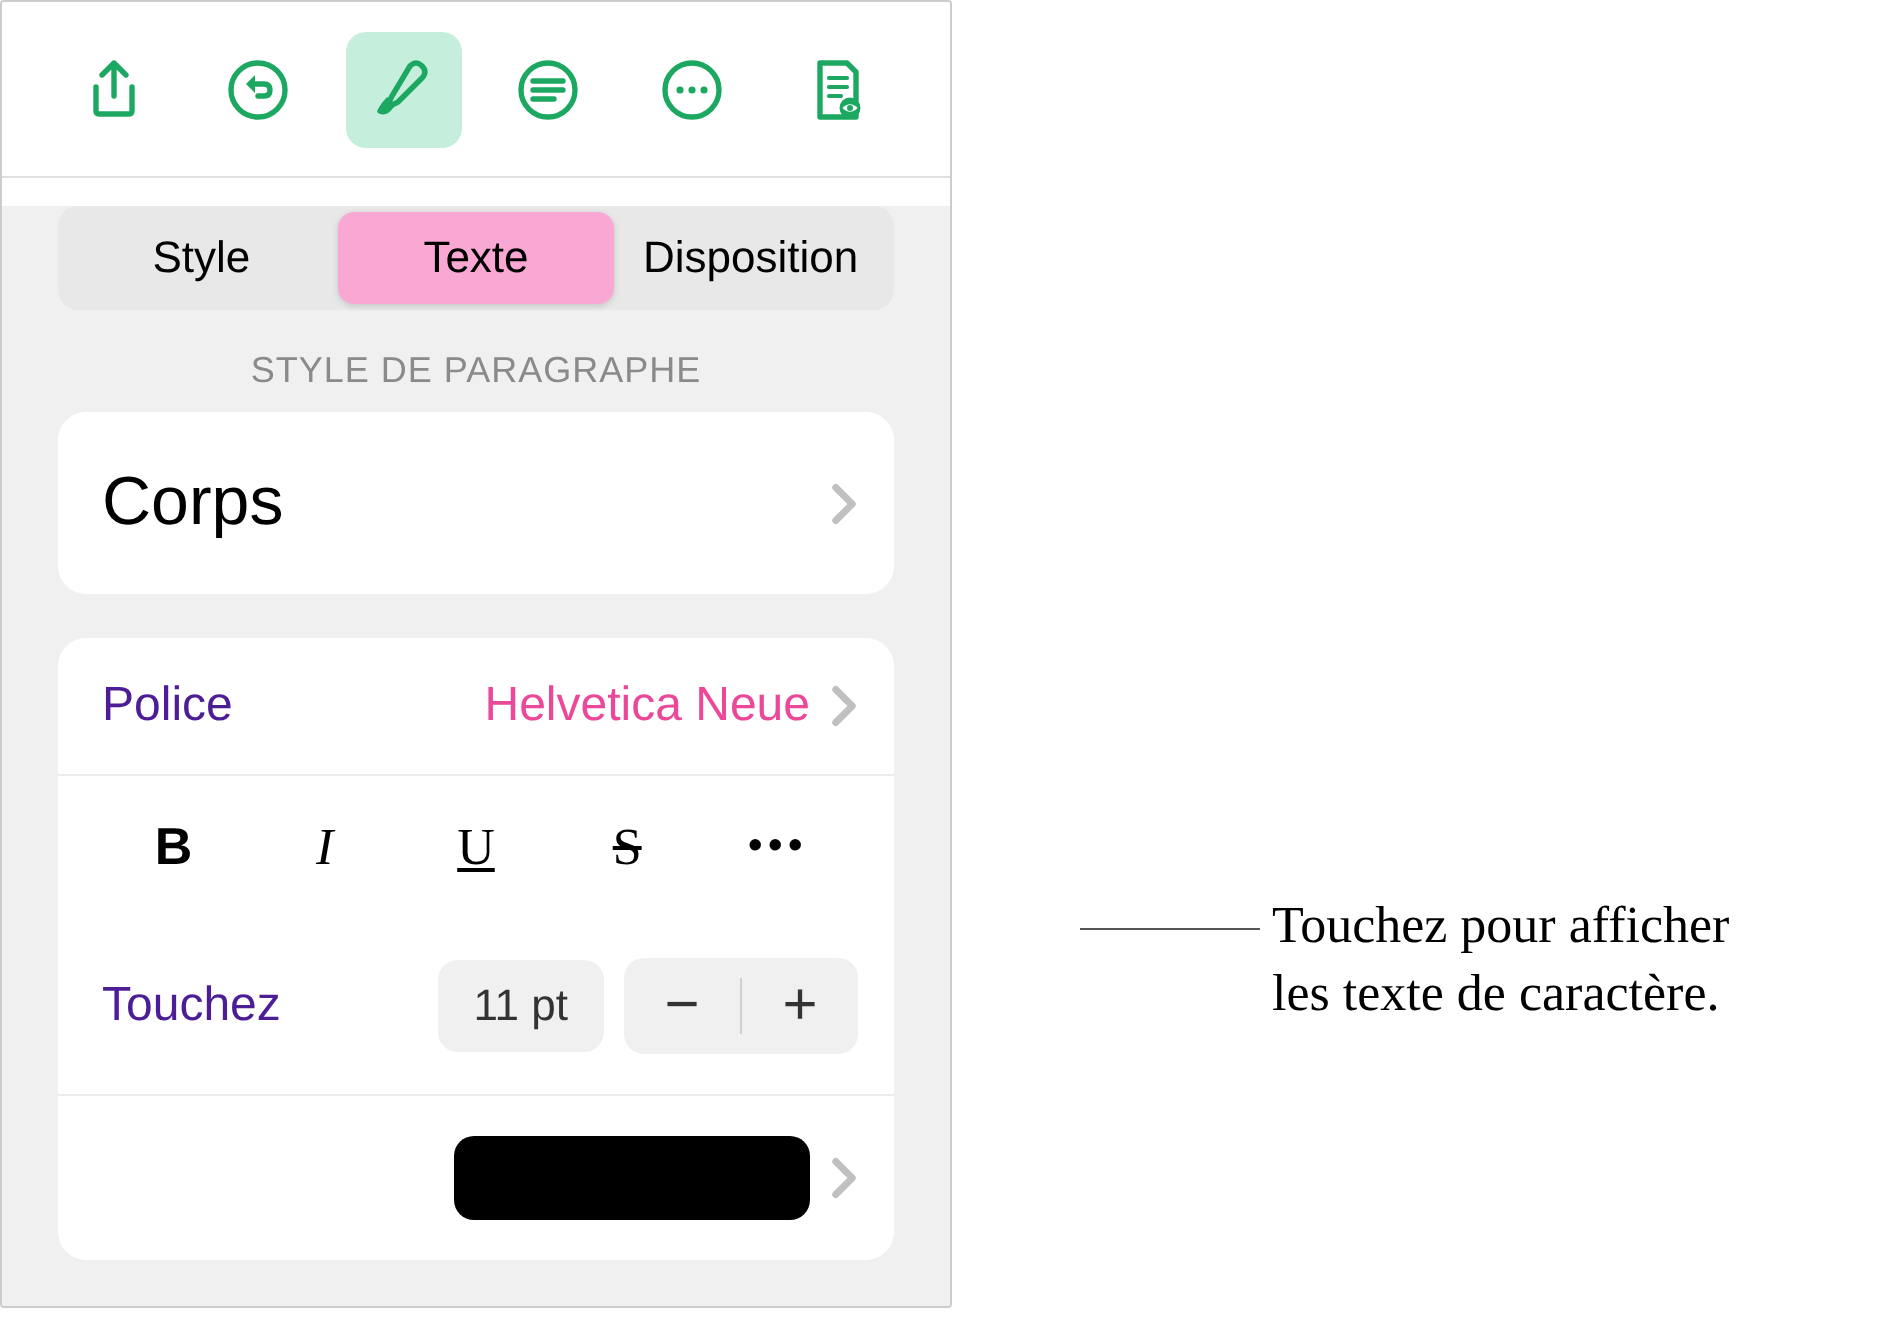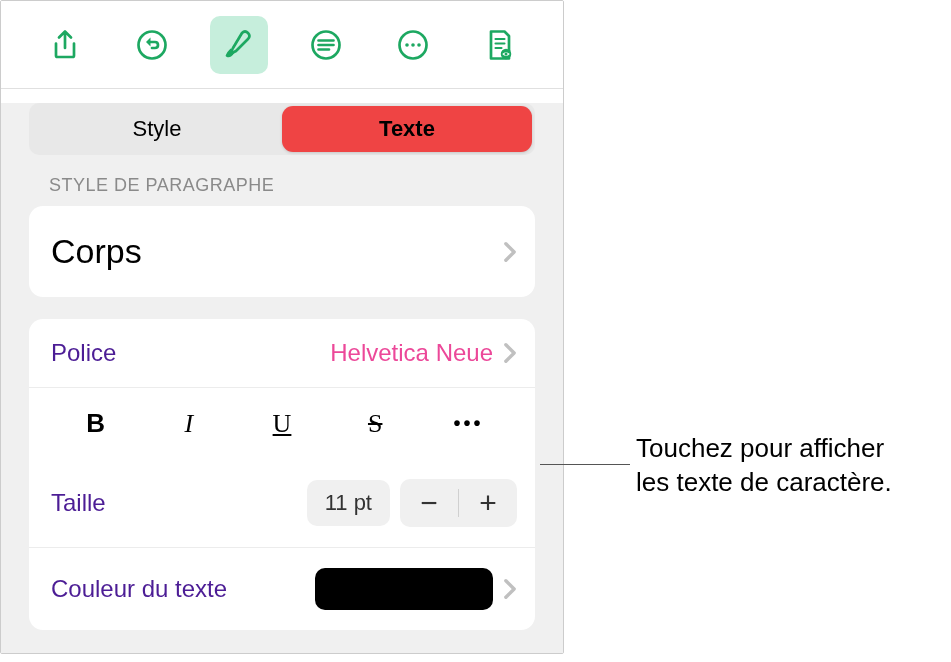--- a/index.html
+++ b/index.html
@@ -4,21 +4,21 @@
   <style>
     * { margin: 0; padding: 0; box-sizing: border-box; }
     body {
       font-family: -apple-system, BlinkMacSystemFont, "Helvetica Neue", sans-serif;
       background: #fff;
       width: 951px;
       height: 662px;
       position: relative;
     }
     .panel {
-      width: 564px;
+      width: 476px;
       height: 654px;
       border: 1px solid #ccc;
       border-radius: 2px;
       background: #fff;
       position: relative;
       overflow: hidden;
     }
     .toolbar-top {
       height: 88px;
       display: flex;
@@ -58,32 +58,32 @@
     .segmented-item {
       flex: 1;
       text-align: center;
       padding: 10px 0;
       font-size: 22px;
       color: #000;
       border-radius: 8px;
       cursor: pointer;
     }
     .segmented-item.active {
-      background: #ef4444;
+      background: #f9a8d4;
       box-shadow: 0 1px 3px rgba(0,0,0,0.15);
-      font-weight: 700;
-      border-radius: 11px;
+      font-weight: 400;
     }
     
     .section-header {
       text-transform: uppercase;
       color: #8a8a8a;
       font-size: 18px;
       letter-spacing: 0.5px;
       margin: 18px 48px 10px 48px;
+      text-align: center;
     }
     
     .card {
       background: #fff;
       border-radius: 14px;
       margin: 0 28px 22px 28px;
     }
     
     .row {
       display: flex;
@@ -250,20 +250,21 @@
         <circle cx="16" cy="18" r="1" fill="#1da861" stroke="none"></circle>
       </svg>
     </div>
   </div>
 
   <div class="content-area">
 
     <div class="segmented">
       <div class="segmented-item">Style</div>
       <div class="segmented-item active">Texte</div>
+      <div class="segmented-item">Disposition</div>
     </div>
 
     <div class="section-header">Style de paragraphe</div>
 
     <div class="card">
       <div class="row" style="padding-top:26px; padding-bottom:26px;">
         <span class="row-big-label">Corps</span>
         <span class="chevron" style="margin-left:auto;">
           <svg viewBox="0 0 10 16" fill="none" stroke="#c0c0c0" stroke-width="2.5">
               <path d="M2 2 L8 8 L2 14" stroke-linecap="round" stroke-linejoin="round"></path>
@@ -285,42 +286,41 @@
 
       <div class="format-row">
         <div class="format-btn bold">B</div>
         <div class="format-btn italic">I</div>
         <div class="format-btn underline">U</div>
         <div class="format-btn strike">S</div>
         <div class="more-dots">•••</div>
       </div>
 
       <div class="row">
-        <span class="row-label">Taille</span>
+        <span class="row-label">Touchez</span>
         <div class="size-controls">
           <div class="size-value">11 pt</div>
           <div class="stepper">
             <div class="stepper-btn">−</div>
             <div class="stepper-sep"></div>
             <div class="stepper-btn">+</div>
           </div>
         </div>
       </div>
 
       <div class="row">
-        <span class="row-label">Couleur du texte</span>
         <div class="color-swatch"></div>
         <span class="chevron">
           <svg viewBox="0 0 10 16" fill="none" stroke="#c0c0c0" stroke-width="2.5">
               <path d="M2 2 L8 8 L2 14" stroke-linecap="round" stroke-linejoin="round"></path>
             </svg>
         </span>
       </div>
     </div>
 
   </div>
 </div>
 
 <div class="callout-line" style="left:540px; top:464px; width:90px;"></div>
-<div class="callout-text" style="left:636px; top:432px;">
+<div class="callout-text" style="left:636px; top:446px;font-family:Liberation Serif, serif;">
   <div>Touchez pour afficher</div>
   <div>les texte de caractère.</div>
 </div>
 
 </body></html>

